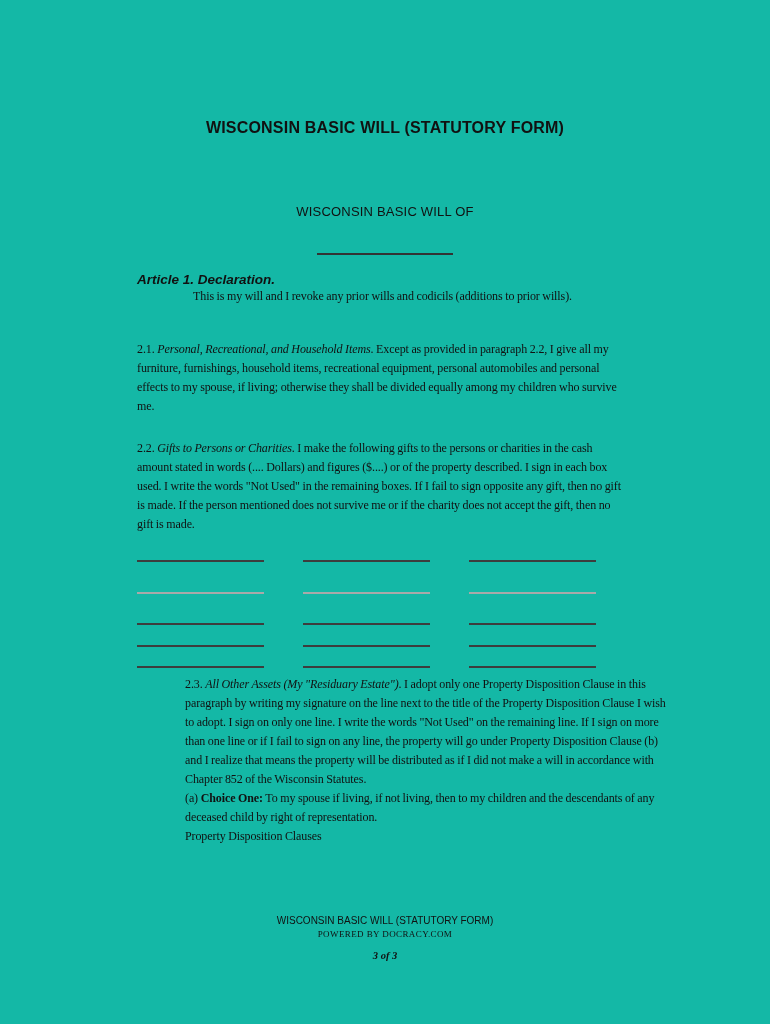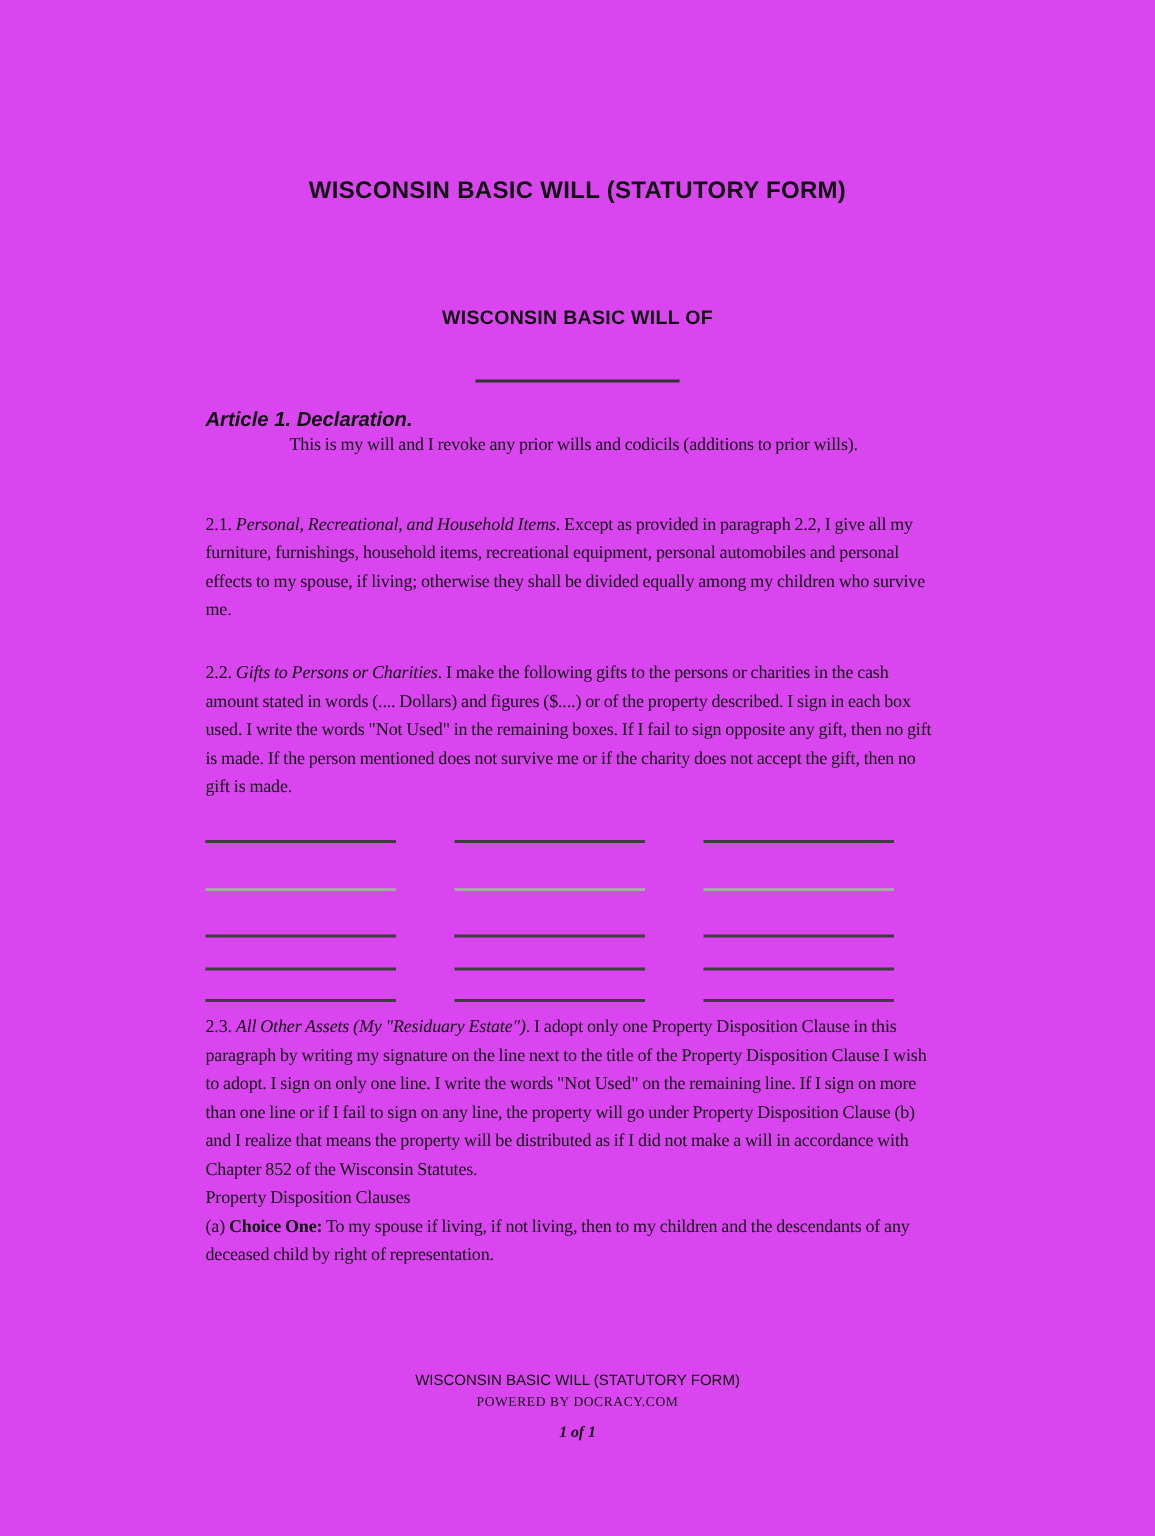--- a/index.html
+++ b/index.html
@@ -1,36 +1,36 @@
 <!DOCTYPE html>
 <html style="--text: #111111; --line-dark: #3d3d3d; --line-muted: #a9a9a9;"><head>
 <meta charset="utf-8">
 <style>
   html,body{margin:0;padding:0;background:#ffffff;}
   .page{
     position:relative;
     width:770px;height:1024px;
-    background:#d946ef;
+    background:#14b8a6;
     overflow:hidden;
     color:var(--text,#111);
     font-family:"Liberation Serif","DejaVu Serif",serif;
   }
   .abs{position:absolute;}
   .centered{left:0;right:0;text-align:center;}
 
   .main-title{
     top:118px;
     font-family:"Liberation Sans","DejaVu Sans",sans-serif;
     font-weight:bold;font-size:16px;line-height:20px;
     letter-spacing:.2px;
   }
   .subtitle{
     top:204px;
     font-family:"Liberation Sans","DejaVu Sans",sans-serif;
-    font-weight:bold;font-size:13px;line-height:16px;
+    font-weight:normal;font-size:13px;line-height:16px;
     letter-spacing:.2px;
   }
   .name-line{
     top:253px;left:317px;width:136px;height:1.5px;
     background:#333;
   }
   .article-heading{
     left:137px;width:491px;
     font-family:"Liberation Sans","DejaVu Sans",sans-serif;
     font-weight:bold;font-size:13.5px;line-height:17px;
@@ -41,21 +41,21 @@
   .h-a2{top:323px;}
   .body-text{
     left:137px;width:491px;
     font-size:12px;line-height:19px;
     letter-spacing:-0.1px;word-spacing:-0.3px;
     margin:0;text-align:left;
   }
   .p-a1{top:287px;text-align:center;}
   .p-21{top:340px;}
   .p-22{top:439px;font-family:Liberation Serif, serif;}
-  .blk-23{top:675px;}
+  .blk-23{top:675px;margin-left:48px;}
   .blk-23 p{margin:0;}
 
   .gift-table{
     top:560px;left:137px;width:459px;
   }
   .gift-row{display:flex;justify-content:space-between;}
   .gift-row:nth-child(2){margin-top:30px;}
   .gift-row:nth-child(3){margin-top:29px;}
   .gift-row:nth-child(4){margin-top:20px;}
   .gift-row:nth-child(5){margin-top:19px;}
@@ -121,23 +121,23 @@
       </div>
       <div class="gift-row">
         <div class="gift-line"></div>
         <div class="gift-line"></div>
         <div class="gift-line"></div>
       </div>
     </div>
 
   <div class="abs body-text blk-23">
     <p><span>2.3. </span><span style="font-style: italic;">All Other Assets (My "Residuary Estate")</span><span>. I adopt only one Property Disposition Clause in this paragraph by writing my signature on the line next to the title of the Property Disposition Clause I wish to adopt. I sign on only one line. I write the words "Not Used" on the remaining line. If I sign on more than one line or if I fail to sign on any line, the property will go under Property Disposition Clause (b) and I realize that means the property will be distributed as if I did not make a will in accordance with Chapter 852 of the Wisconsin Statutes.</span></p>
+    <p><span>(a) </span><span style="font-weight: bold;">Choice One:</span><span> To my spouse if living, if not living, then to my children and the descendants of any deceased child by right of representation.</span></p>
     <p>Property Disposition Clauses</p>
-    <p><span>(a) </span><span style="font-weight: bold;">Choice One:</span><span> To my spouse if living, if not living, then to my children and the descendants of any deceased child by right of representation.</span></p>
   </div>
 
   <div class="abs centered footer-title">WISCONSIN BASIC WILL (STATUTORY FORM)</div>
 
   <div class="abs centered footer-powered">POWERED BY DOCRACY.COM</div>
 
-  <div class="abs centered page-number">1 of 1</div>
+  <div class="abs centered page-number">3 of 3</div>
 
 </div>
 
 </body></html>

